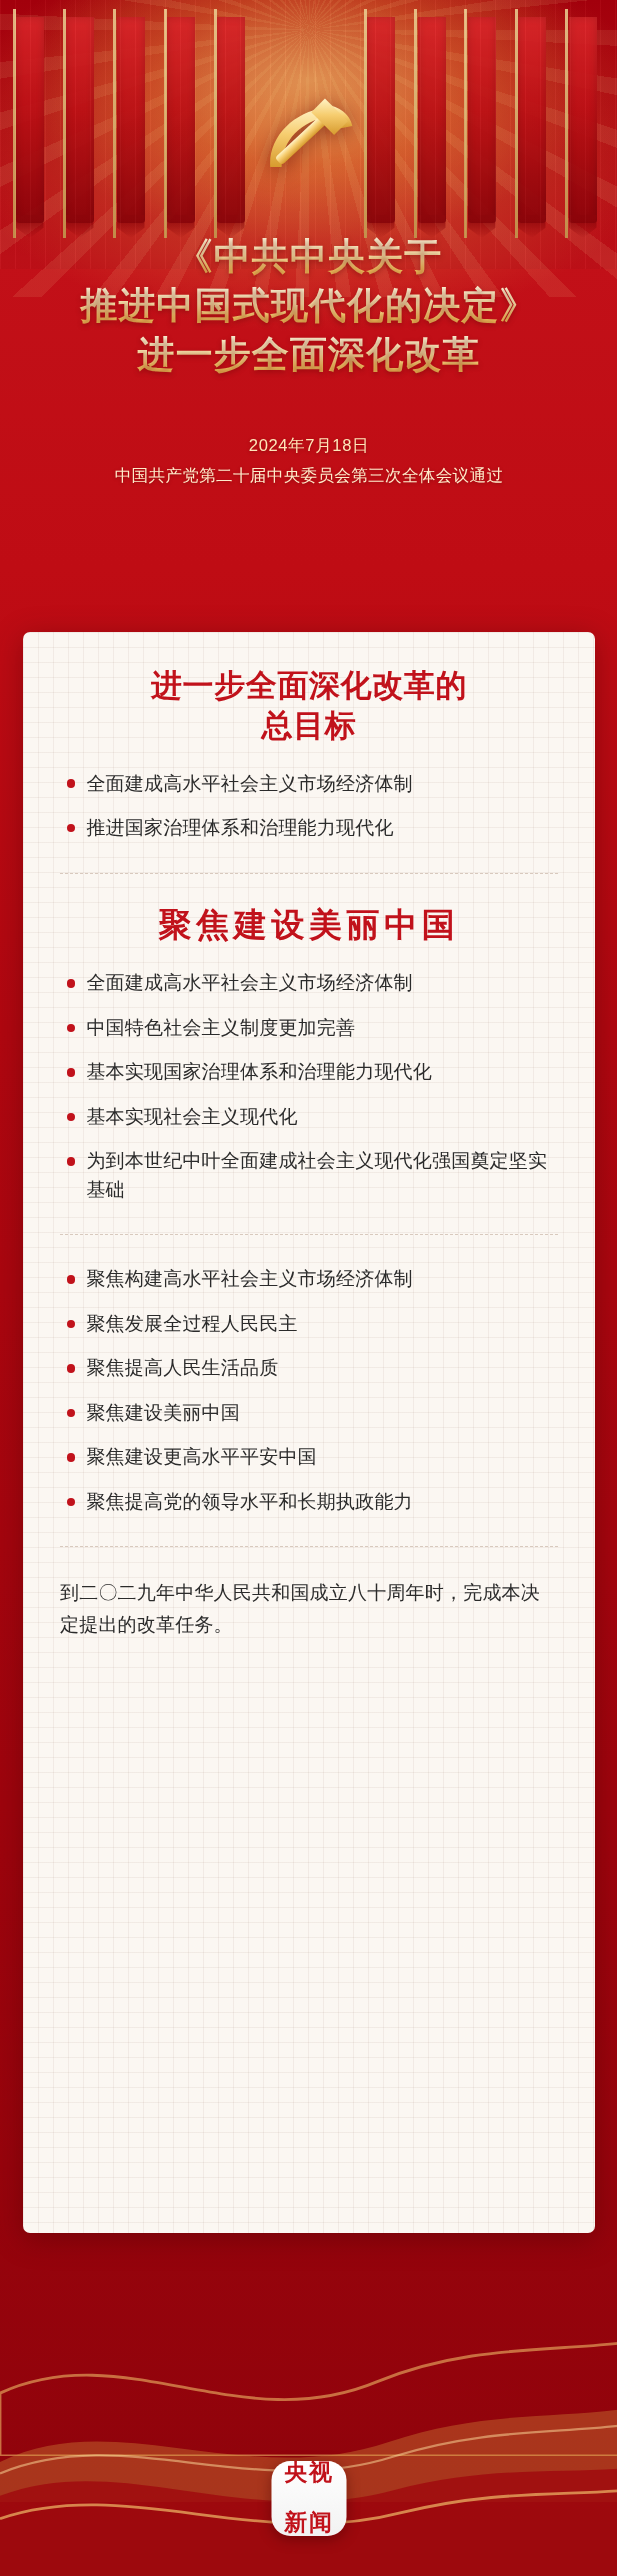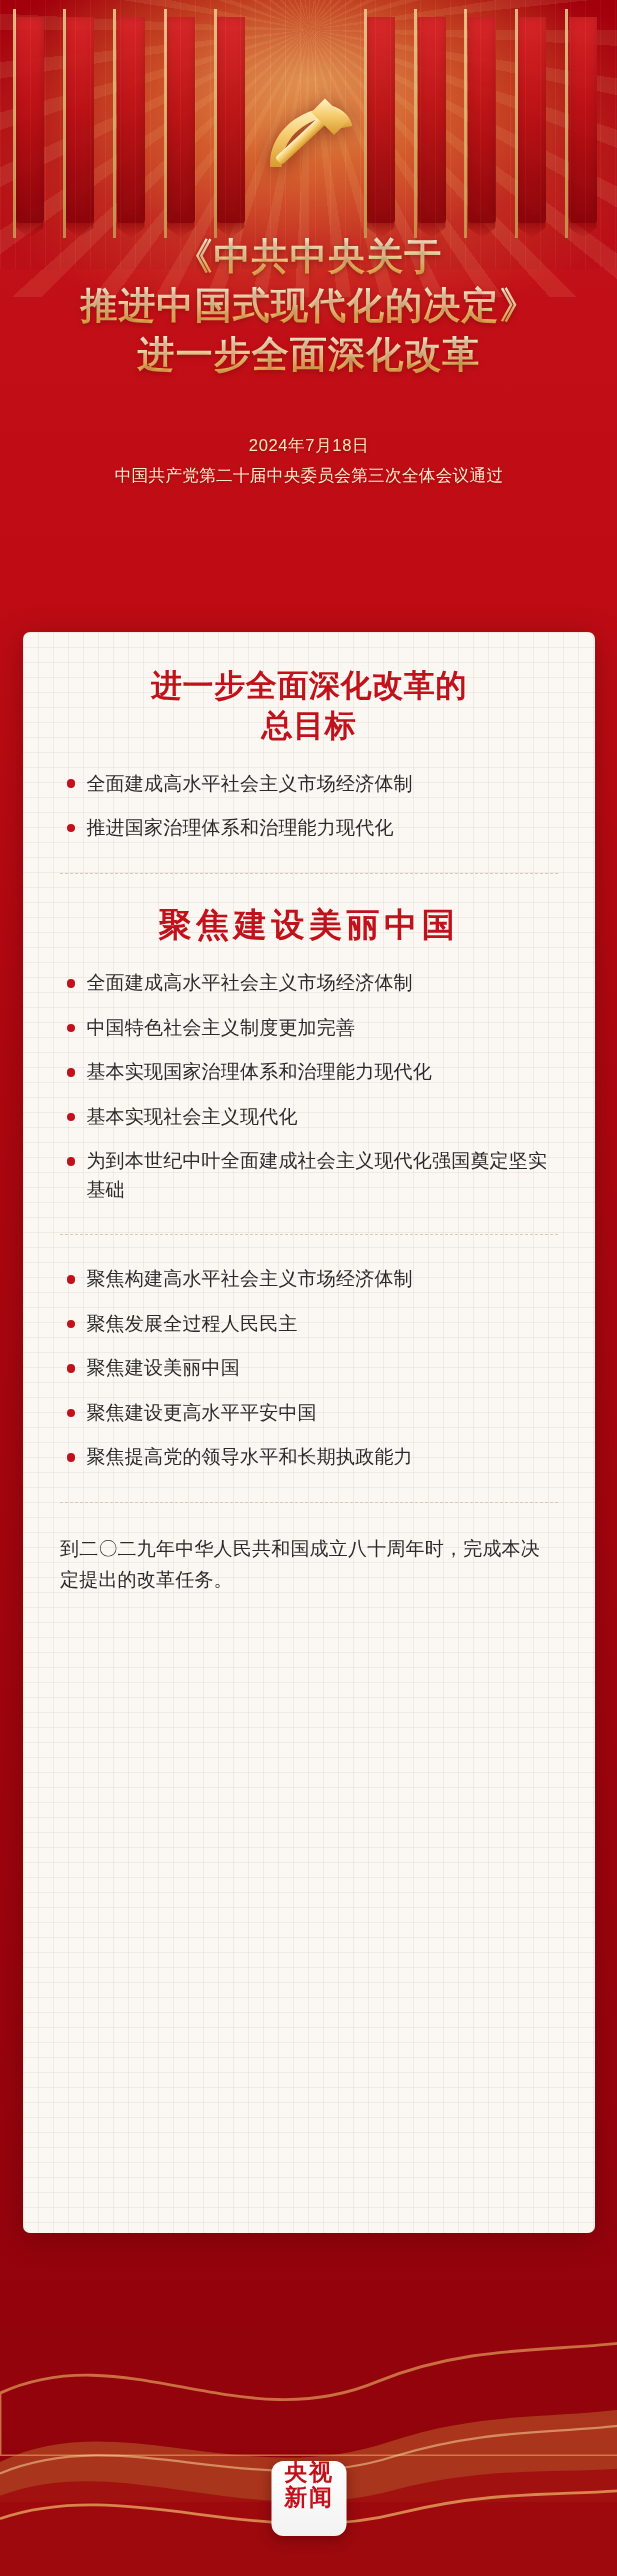--- a/index.html
+++ b/index.html
@@ -171,24 +171,24 @@
     left: 0; bottom: 0; width: 618px; height: 320px;
     overflow: hidden;
   }
   .wave {
     position: absolute; left: 0; width: 686px; height: 183px;
   }
   .logo {
     position: absolute;
     left: 50%; bottom: 40px; transform: translateX(-50%);
     width: 75px; height: 75px;
-    border-radius: 12px;
+    border-radius: 19px;
     background: linear-gradient(180deg, #ffffff 0%, #f2f2f2 100%);
     display: flex; flex-direction: column;
-    align-items: center; justify-content: flex-start;
+    align-items: center; justify-content: space-between;
     box-shadow: 0 3.4px 12.6px rgba(60,0,0,.4);
   }
   .logo span {
     display: block;
     font-size: 23px;
     font-weight: bold;
     color: #c1121b;
     line-height: 1.08;
     letter-spacing: 1.7px;
     font-family: "Liberation Serif", "DejaVu Serif", serif;
@@ -282,20 +282,21 @@
         <li>为到本世纪中叶全面建成社会主义现代化强国奠定坚实基础</li>
       </ul>
     </div>
 
     <div class="divider"></div>
 
     <div>
       <ul class="items">
         <li>聚焦构建高水平社会主义市场经济体制</li>
         <li>聚焦发展全过程人民民主</li>
+        <li>聚焦提高人民生活品质</li>
         <li>聚焦建设美丽中国</li>
         <li>聚焦建设更高水平平安中国</li>
         <li>聚焦提高党的领导水平和长期执政能力</li>
       </ul>
     </div>
 
     <div class="divider"></div>
 
     <div class="closing">到二〇二九年中华人民共和国成立八十周年时，完成本决定提出的改革任务。</div>
   </div>

